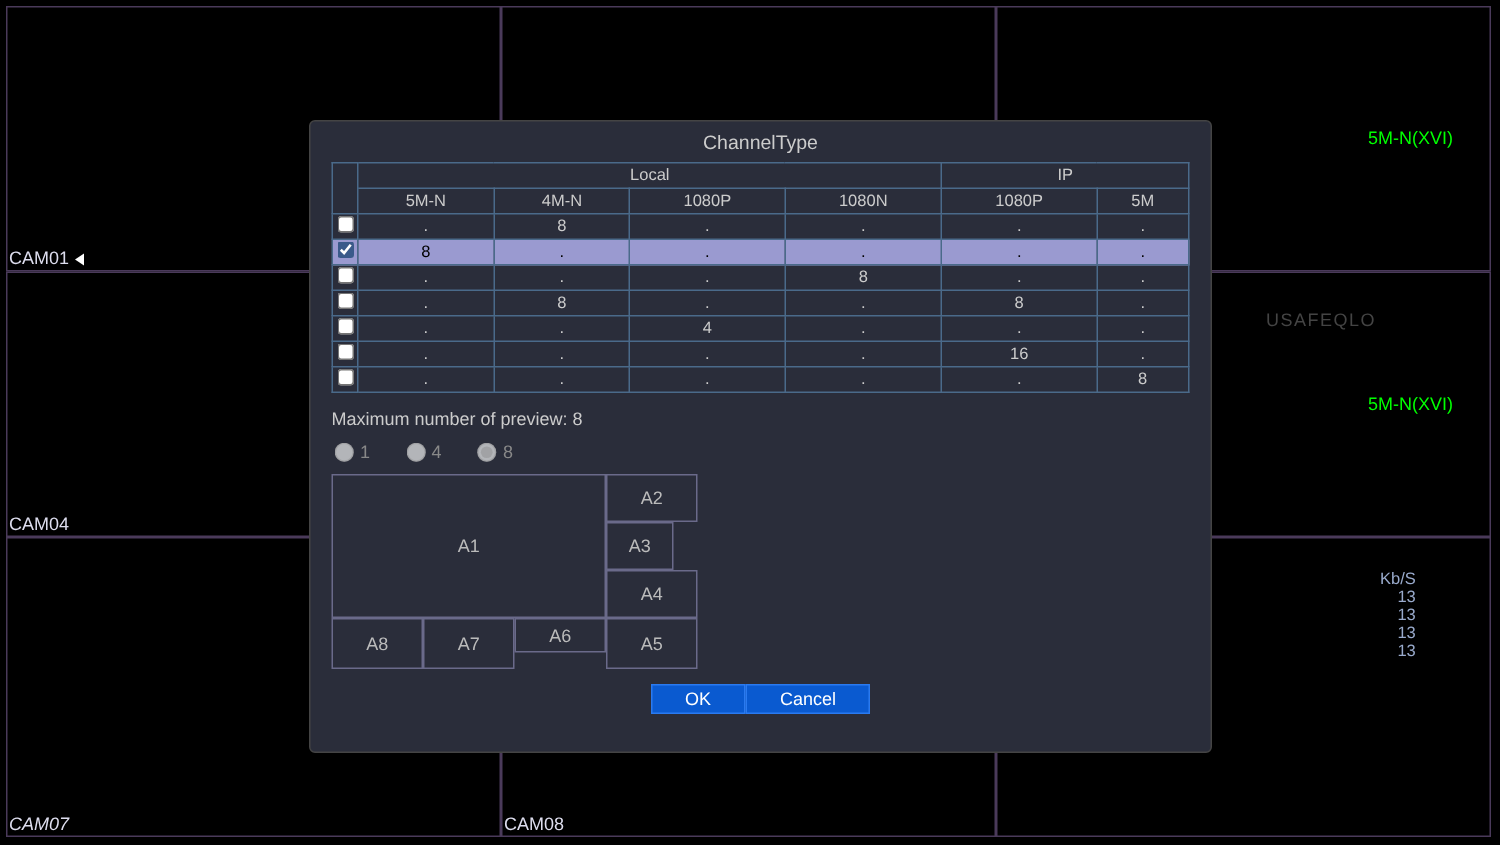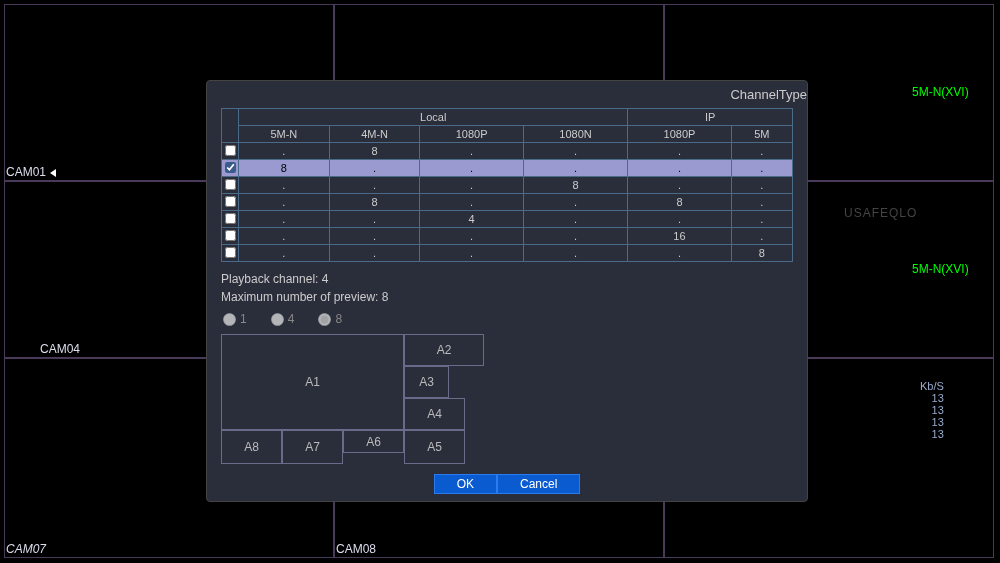--- a/index.html
+++ b/index.html
@@ -3,21 +3,21 @@
 <meta charset="utf-8">
 <style>
 html,body{margin:0;padding:0;width:1000px;height:563px;background:#000;font-family:Arial,sans-serif;font-size:12px;color:#fff;overflow:hidden}
 .frame{position:absolute;border:1px solid #4a3a5a;box-sizing:border-box}
 .cam-label{position:absolute;color:#dde;font-size:12px}
 .res-label{position:absolute;color:#0f0;font-size:12px}
 .watermark{position:absolute;color:#444;font-size:12px;letter-spacing:1px}
 .stats{position:absolute;color:#9ac;font-size:11px;text-align:right}
 
 .dialog{position:absolute;left:206px;top:80px;width:600px;height:420px;background:#2a2d3a;border:1px solid #444;border-radius:4px;color:#ccc}
-.dialog-title{text-align:right;padding:6px 0;font-size:13px}
+.dialog-title{text-align:center;padding:6px 0;font-size:13px}
 .dlg-body{padding:0 14px}
 
 .tbl{width:100%;border:1px solid #4a6a8a;border-collapse:collapse;font-size:11px}
 .tbl th,.tbl td{border:1px solid #4a6a8a;padding:2px 4px;text-align:center;font-weight:normal}
 .tbl .gh{background:transparent}
 .tbl td.cbcell{width:14px;padding:1px}
 .tbl input[type=checkbox]{width:11px;height:11px;margin:0;accent-color:#3a5a8a}
 .row-sel{background:#9a9ad0;color:#000}
 
 .info{margin-top:8px;font-size:12px;line-height:1.5}
@@ -41,21 +41,21 @@
 <div id="grid-root">
     <div class="frame" style="left: 4px; top: 4px; width: 330px; height: 177px;"></div>
     <div class="res-label" style="left: 252px; top: 84.5px;">5M-N(XVI)</div>
     <div class="cam-label" style="left: 6px; top: 165px;">CAM01<span class="speaker-icon"></span></div>
     <div class="frame" style="left: 334px; top: 4px; width: 330px; height: 177px;"></div>
     <div class="res-label" style="left: 582px; top: 84.5px;">5M-N(XVI)</div>
     <div class="frame" style="left: 664px; top: 4px; width: 330px; height: 177px;"></div>
     <div class="res-label" style="left: 912px; top: 84.5px;">5M-N(XVI)</div>
     <div class="frame" style="left: 4px; top: 181px; width: 330px; height: 177px;"></div>
     <div class="res-label" style="left: 252px; top: 261.5px;">5M-N(XVI)</div>
-    <div class="cam-label" style="left: 6px; top: 342px; padding-left: 34px;">CAM04</div>
+    <div class="cam-label" style="left: 6px; top: 342px;">CAM04</div>
     <div class="frame" style="left: 334px; top: 181px; width: 330px; height: 177px;"></div>
     <div class="frame" style="left: 664px; top: 181px; width: 330px; height: 177px;"></div>
     <div class="res-label" style="left: 912px; top: 261.5px;">5M-N(XVI)</div>
     <div class="frame" style="left: 4px; top: 358px; width: 330px; height: 200px;"></div>
     <div class="res-label" style="left: 252px; top: 450px;">5M-N(XVI)</div>
     <div class="cam-label" style="left: 6px; top: 542px; font-style: italic;">CAM07</div>
     <div class="frame" style="left: 334px; top: 358px; width: 330px; height: 200px;"></div>
     <div class="cam-label" style="left: 336px; top: 542px;">CAM08</div>
     <div class="frame" style="left: 664px; top: 358px; width: 330px; height: 200px;"></div>
   </div>
@@ -150,40 +150,39 @@
             <td>.</td>
             <td>.</td>
             <td>.</td>
             <td>.</td>
             <td>8</td>
           </tr>
         </tbody>
     </table>
 
     <div class="info">
-      <div>Playback channel: 4</div>
       <div>Maximum number of preview: 8</div>
       <div class="radios" id="radios">
           <label>
             <input type="radio" name="pv" disabled="" style="">
             <span>1</span>
           </label>
           <label>
             <input type="radio" name="pv" disabled="" style="">
             <span>4</span>
           </label>
           <label>
             <input type="radio" name="pv" disabled="" checked="" style="">
             <span>8</span>
           </label>
         </div>
 
       <div class="layout">
         <div class="lcell" style="left:0;top:0;width:183px;height:96px">A1</div>
-        <div class="lcell" style="left:183px;top:0;width:80px;height:32px">A2</div>
+        <div class="lcell" style="left:183px;top:0;width:61px;height:32px">A2</div>
         <div class="lcell" style="left:183px;top:32px;width:45px;height:32px">A3</div>
         <div class="lcell" style="left:183px;top:64px;width:61px;height:32px">A4</div>
         <div class="lcell" style="left:183px;top:96px;width:61px;height:34px">A5</div>
         <div class="lcell" style="left:122px;top:96px;width:61px;height:23px">A6</div>
         <div class="lcell" style="left:61px;top:96px;width:61px;height:34px">A7</div>
         <div class="lcell" style="left:0;top:96px;width:61px;height:34px">A8</div>
       </div>
     </div>
 
     <div class="btnbar">

